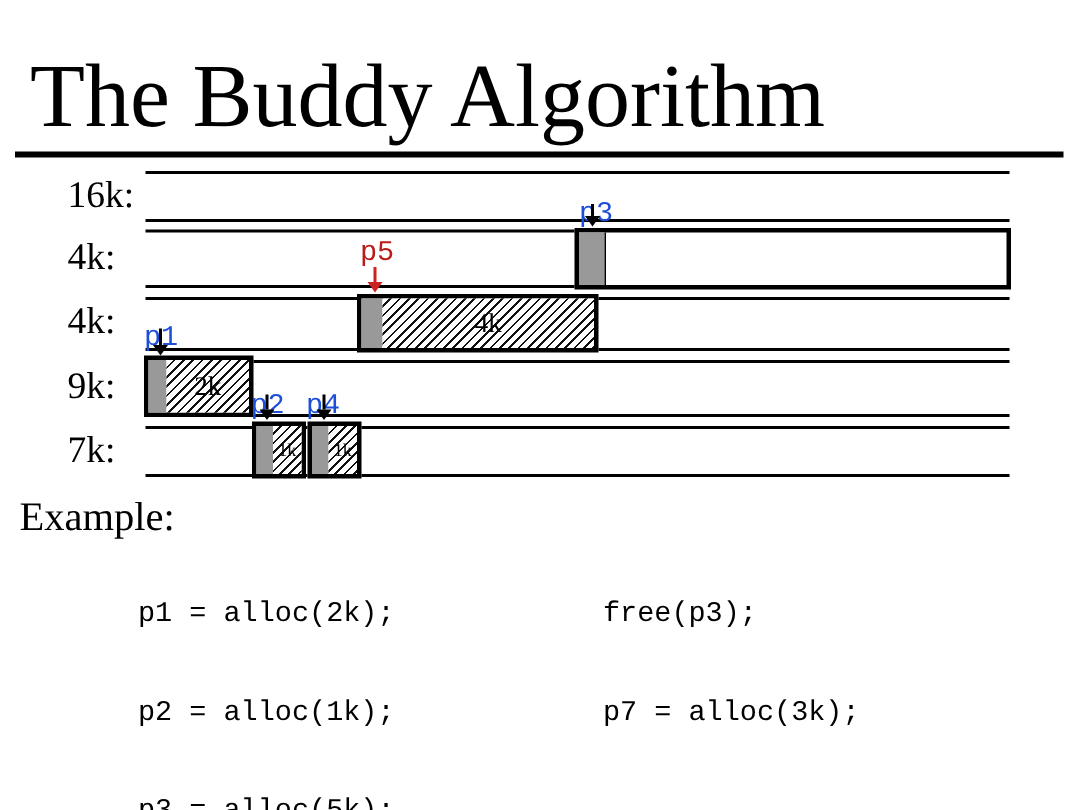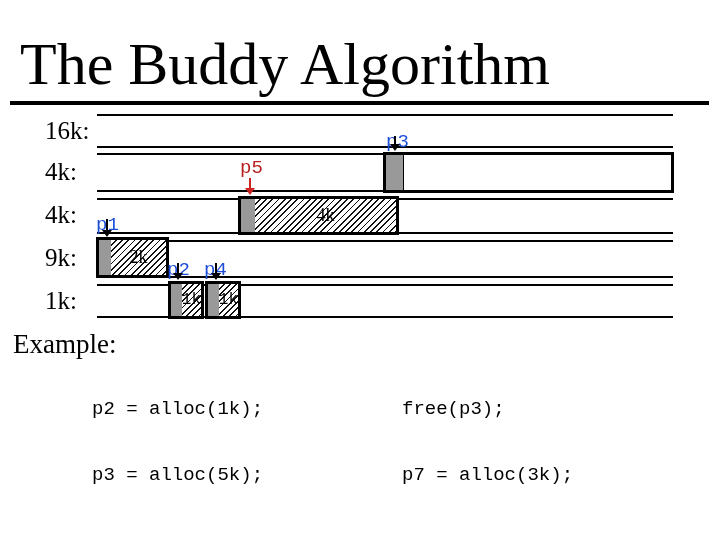--- a/index.html
+++ b/index.html
@@ -43,21 +43,21 @@
   #box-4k .hatch { flex:1; }
 
   #box-2k { left:96px; top:237px; width:73px; height:41px; }
   #box-2k .gray { width:12px; }
   #box-2k .hatch { flex:1; }
 
   .box-1k { width:36px; height:38px; top:281px; }
   #box-1k-a { left:168px; }
   #box-1k-b { left:205px; }
   .box-1k .gray { width:11px; }
-  .box-1k .hatch { flex:1; font-size:16px;font-family:Liberation Mono, monospace; }
+  .box-1k .hatch { flex:1; font-size:12px; }
 
   
   .ptr-label { position:absolute; font-family:"Liberation Mono", monospace;
                font-size:19px; line-height:20px; }
   .dark { color:#1d4ed8;margin-top:16px; }
   .red  { color:#b91c1c; }
   .arrow { position:absolute; width:10px; }
   .arrow .stem { display:block; width:2px; margin:0 auto; }
   .arrow .head { display:block; width:0; height:0;
                  border-left:5px solid transparent; border-right:5px solid transparent; }
@@ -89,21 +89,21 @@
   <div class="mrow" id="row-16k"></div>
   <div class="mrow" id="row-8k"></div>
   <div class="mrow" id="row-4k"></div>
   <div class="mrow" id="row-2k"></div>
   <div class="mrow" id="row-1k"></div>
 
   <div class="rlabel" id="rlabel-16k">16k:</div>
   <div class="rlabel" id="rlabel-8k">4k:</div>
   <div class="rlabel" id="rlabel-4k">4k:</div>
   <div class="rlabel" id="rlabel-2k">9k:</div>
-  <div class="rlabel" id="rlabel-1k">1k:</div>
+  <div class="rlabel" id="rlabel-1k">7k:</div>
 
   <div class="abox" id="box-8k">
     <div class="gray"></div>
     <div class="vdiv"></div>
   </div>
 
   <div class="abox" id="box-4k">
     <div class="gray"></div>
     <div class="hatch">
       <span>4k</span>
@@ -157,20 +157,21 @@
 
   <div class="ptr-label dark" id="ptr-p4">p4</div>
   <div class="arrow a-dark" id="arr-p4">
       <i class="stem"></i>
       <i class="head"></i>
     </div>
 
   <div id="example-heading">Example:</div>
 
   <div class="code-col" id="code-left">
+    <div class="code-line">p1 = alloc(2k);</div>
     <div class="code-line">p2 = alloc(1k);</div>
     <div class="code-line">p3 = alloc(5k);</div>
     
     
     
     
   </div>
 
   <div class="code-col" id="code-right">
     <div class="code-line">free(p3);</div>

